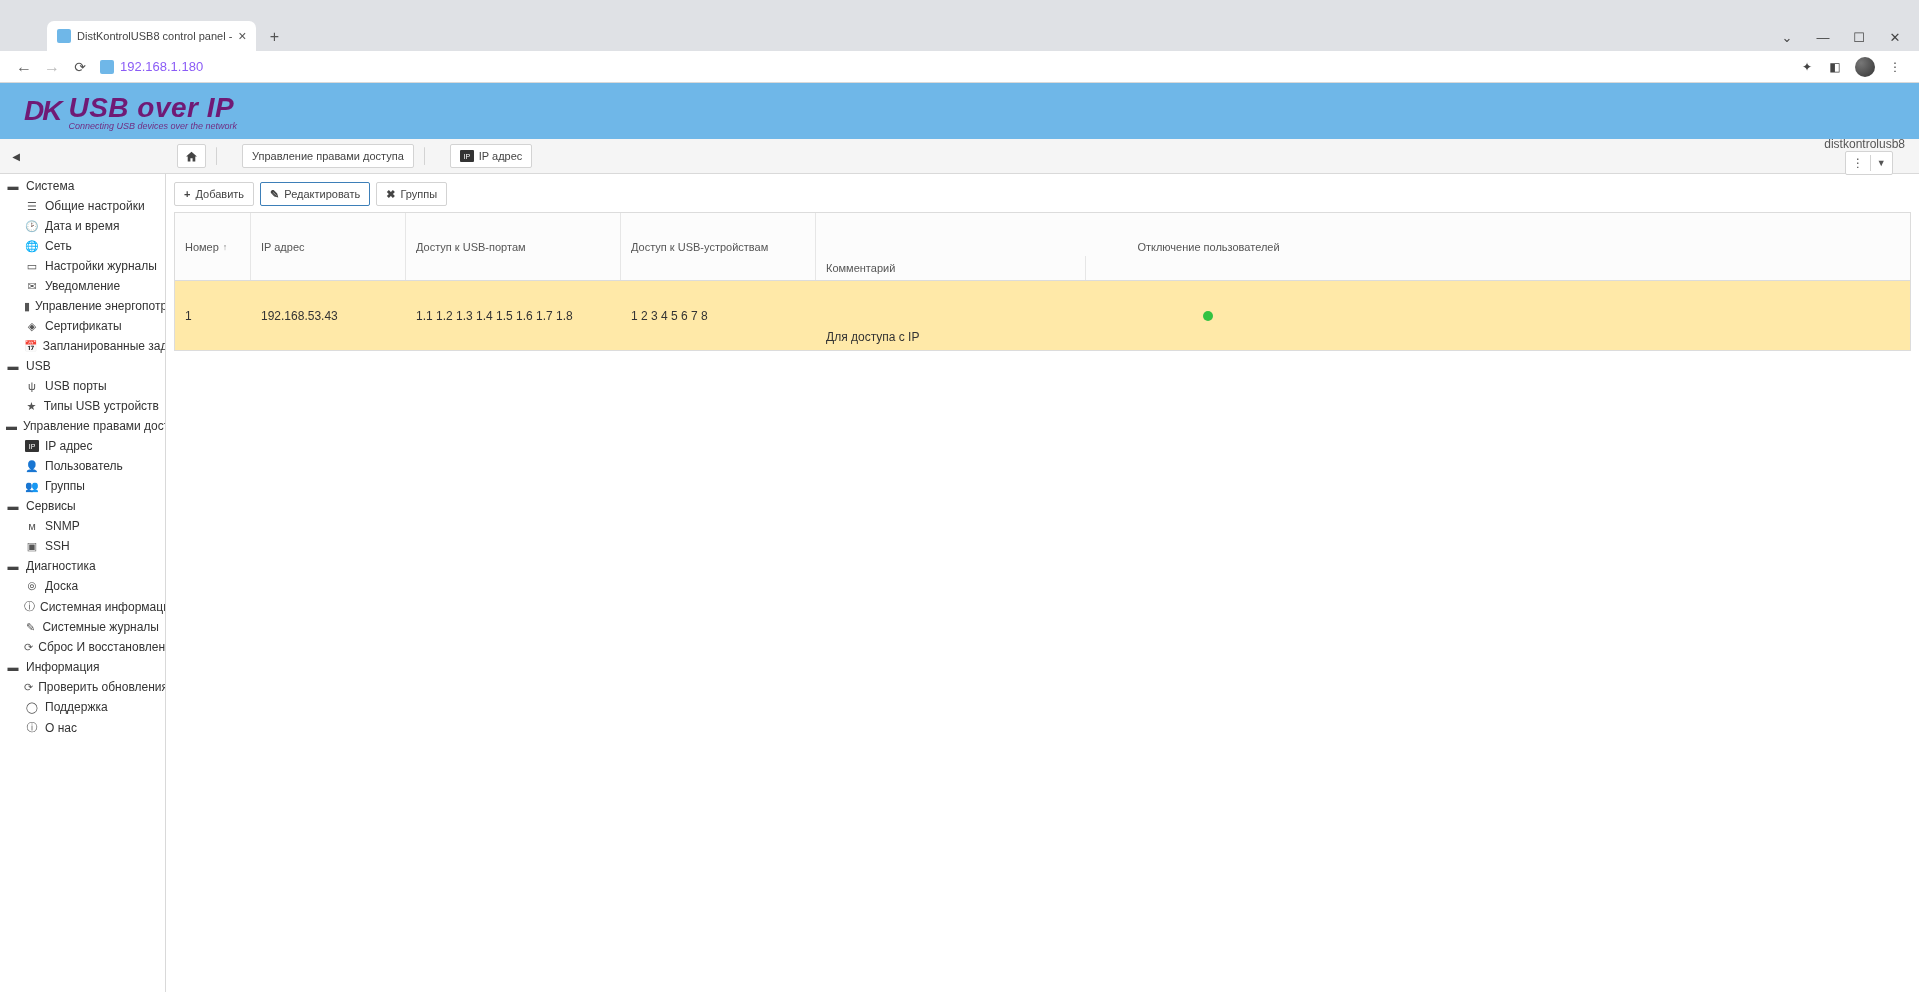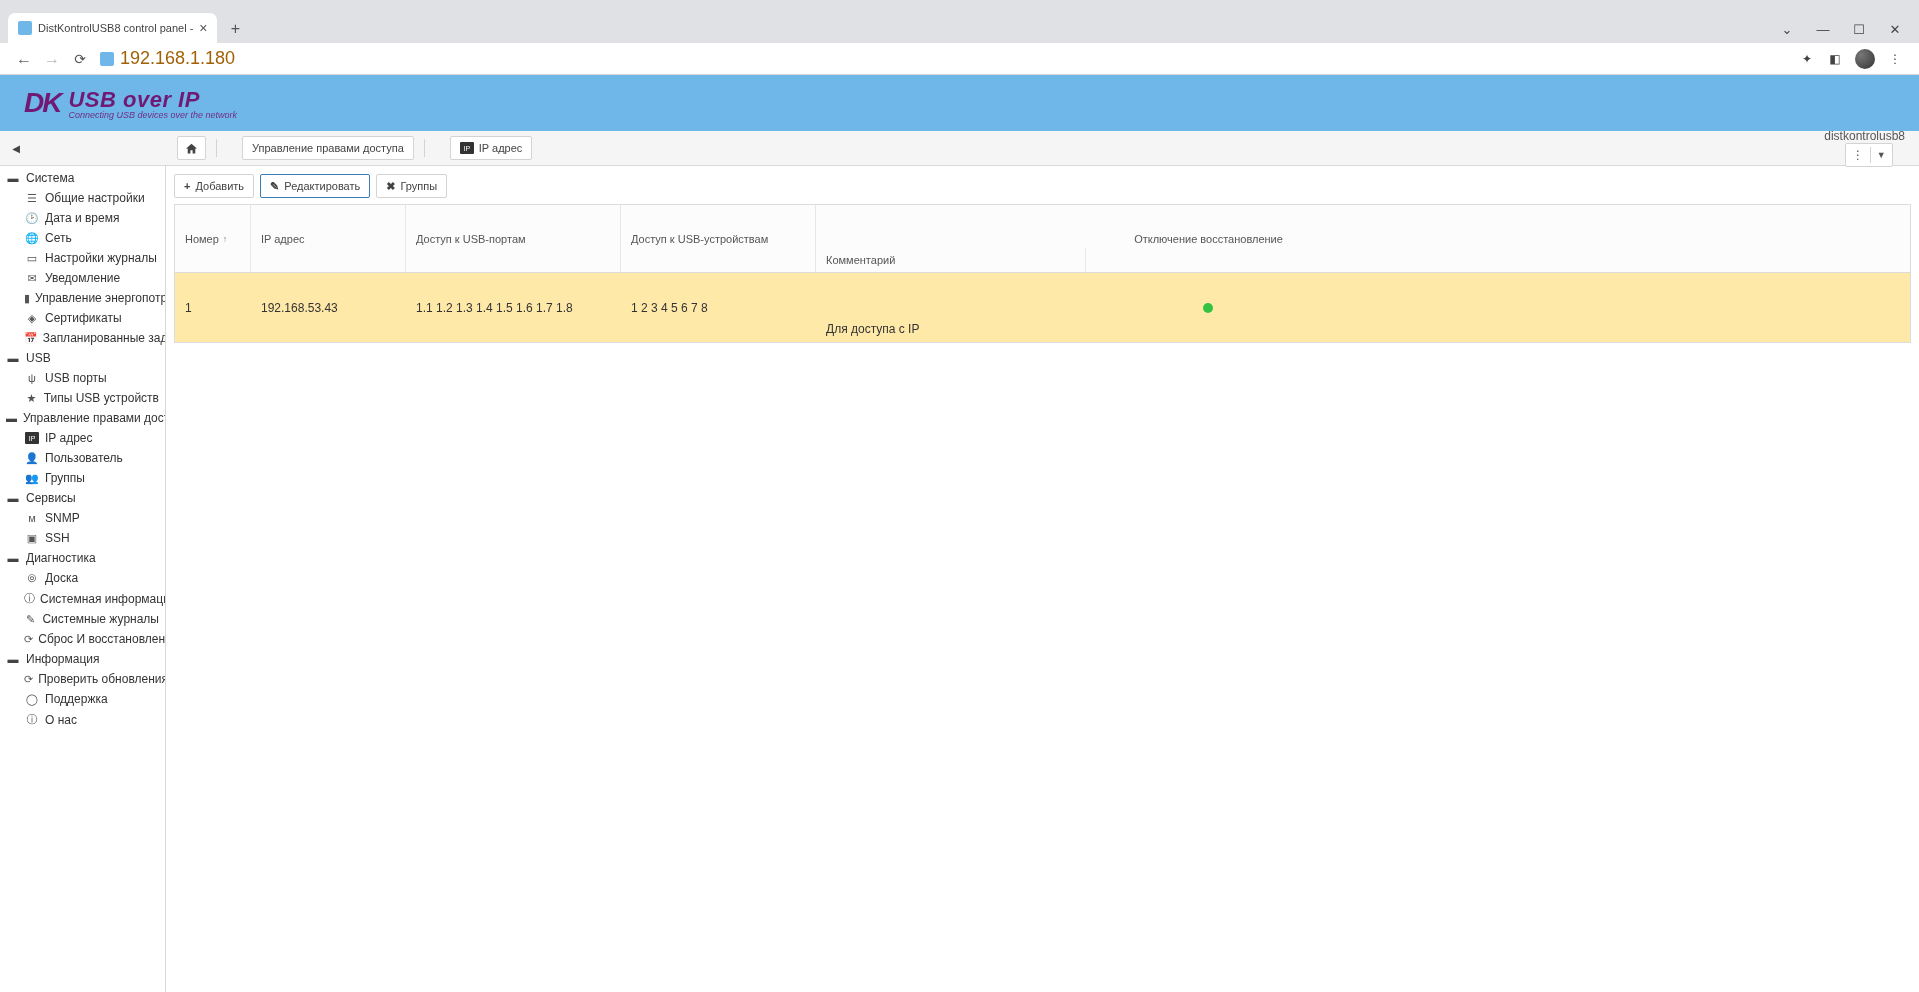--- a/index.html
+++ b/index.html
@@ -1,37 +1,37 @@
 <!DOCTYPE html>
 <html><head>
 <meta charset="utf-8">
 <style>
 * { margin:0; padding:0; box-sizing:border-box; font-family:Arial,Helvetica,sans-serif; }
 body { background:#fff; font-size:12px; color:#333; overflow:hidden; }
-.browser-chrome { background:#dfe1e5; height:43px; display:flex; align-items:flex-end; }
+.browser-chrome { background:#dfe1e5; height:51px; display:flex; align-items:flex-end;padding-left:39px; }
 .tab { background:#fff; height:30px; margin-left:8px; margin-top:4px; border-radius:7px 7px 0 0; display:flex; align-items:center; padding:0 10px; min-width:190px; position:relative; }
 .tab .favicon { width:14px; height:14px; margin-right:6px; background:#6fb7e8; display:inline-block; border-radius:2px; }
 .tab .title { font-size:11px; color:#444; flex:1; white-space:nowrap; overflow:hidden; text-overflow:ellipsis; }
 .tab .close { font-size:14px; color:#555; margin-left:6px; cursor:pointer; }
 .newtab { width:28px; height:28px; display:flex; align-items:center; justify-content:center; color:#555; font-size:16px; margin-left:4px; }
 .win-controls { margin-left:auto; display:flex; align-items:center; padding-right:6px; }
 .win-controls span { width:36px; height:28px; display:flex; align-items:center; justify-content:center; color:#444; font-size:13px; }
 .addr-bar { background:#fff; height:32px; display:flex; align-items:center; padding:0 10px; border-bottom:1px solid #d9d9d9; }
 .addr-bar .nav-btn { width:28px; color:#666; font-size:16px; text-align:center; }
 .addr-bar .reload { width:28px; font-size:14px; color:#555; text-align:center; }
-.addr-url { display:flex; align-items:center; margin-left:6px; font-size:18px; color:#a16207; }
+.addr-url { display:flex; align-items:center; margin-left:6px; font-size:13px; color:#8b5cf6; }
 .addr-url .si { width:14px; height:14px; background:#6fb7e8; margin-right:6px; border-radius:2px; }
 .addr-right { margin-left:auto; display:flex; align-items:center; gap:12px; padding-right:6px; }
 .ext-icon { width:16px; height:16px; display:flex; align-items:center; justify-content:center; color:#444; }
 .avatar { width:20px; height:20px; border-radius:50%; background:radial-gradient(circle at 30% 30%, #777, #333); }
 .brand-bar { background:#6fb7e8; height:56px; display:flex; align-items:center; padding-left:24px; color:#701a75; }
 .brand-logo { display:flex; align-items:center; }
 .brand-logo .mark { font-size:28px; font-weight:bold; font-style:italic; letter-spacing:-2px; margin-right:8px; }
 .brand-text { display:flex; flex-direction:column; }
-.brand-text .line1 { font-size:22px; font-weight:bold; font-style:italic; letter-spacing:0.5px; }
+.brand-text .line1 { font-size:28px; font-weight:bold; font-style:italic; letter-spacing:0.5px; }
 .brand-text .line2 { font-size:9px; font-style:italic; opacity:0.9; margin-top:-3px; }
 .toolbar { height:35px; background:#f5f5f5; border-bottom:1px solid #d9d9d9; display:flex; align-items:center; padding:0 6px; }
 .tb-left { display:flex; align-items:center; }
 .tb-chip { height:24px; background:#fff; border:1px solid #d3d3d3; border-radius:2px; display:flex; align-items:center; padding:0 9px; margin-right:6px; font-size:11px; color:#444;margin-left:21px; }
 .tb-chip.iconed { padding:0 7px; }
 .tb-chip.sep { width:0; padding:0; border:none; border-left:1px solid #d3d3d3; background:transparent; margin:0 4px; height:18px; }
 .tb-chev { width:20px; height:24px; display:flex; align-items:center; justify-content:center; font-size:10px; color:#444; }
 .ip-ico { width:14px; height:12px; background:#333; color:#fff; font-size:7px; display:inline-flex; align-items:center; justify-content:center; margin-right:5px; border-radius:1px; }
 .tb-right { margin-left:auto; display:flex; align-items:center;flex-direction:column; }
 .user-label { font-size:12px; color:#555; margin-right:8px; }
@@ -272,21 +272,21 @@
     <div class="grid">
       <div class="grid-head">
         <div class="gh-cell c-num">
             <span>Номер</span>
             <span class="sort">↑</span>
           </div>
         <div class="gh-cell c-ip">IP адрес</div>
         <div class="gh-cell c-ports">Доступ к USB-портам</div>
         <div class="gh-cell c-dev">Доступ к USB-устройствам</div>
         <div class="gh-cell c-com">Комментарий</div>
-        <div class="gh-cell c-off">Отключение восстановление</div>
+        <div class="gh-cell c-off">Отключение пользователей</div>
       </div>
       <div class="grid-row sel">
         <div class="gr-cell c-num">1</div>
         <div class="gr-cell c-ip">192.168.53.43</div>
         <div class="gr-cell c-ports">1.1 1.2 1.3 1.4 1.5 1.6 1.7 1.8</div>
         <div class="gr-cell c-dev">1 2 3 4 5 6 7 8</div>
         <div class="gr-cell c-com">Для доступа с IP</div>
         <div class="gr-cell c-off">
             <span class="status-dot"></span>
           </div>

